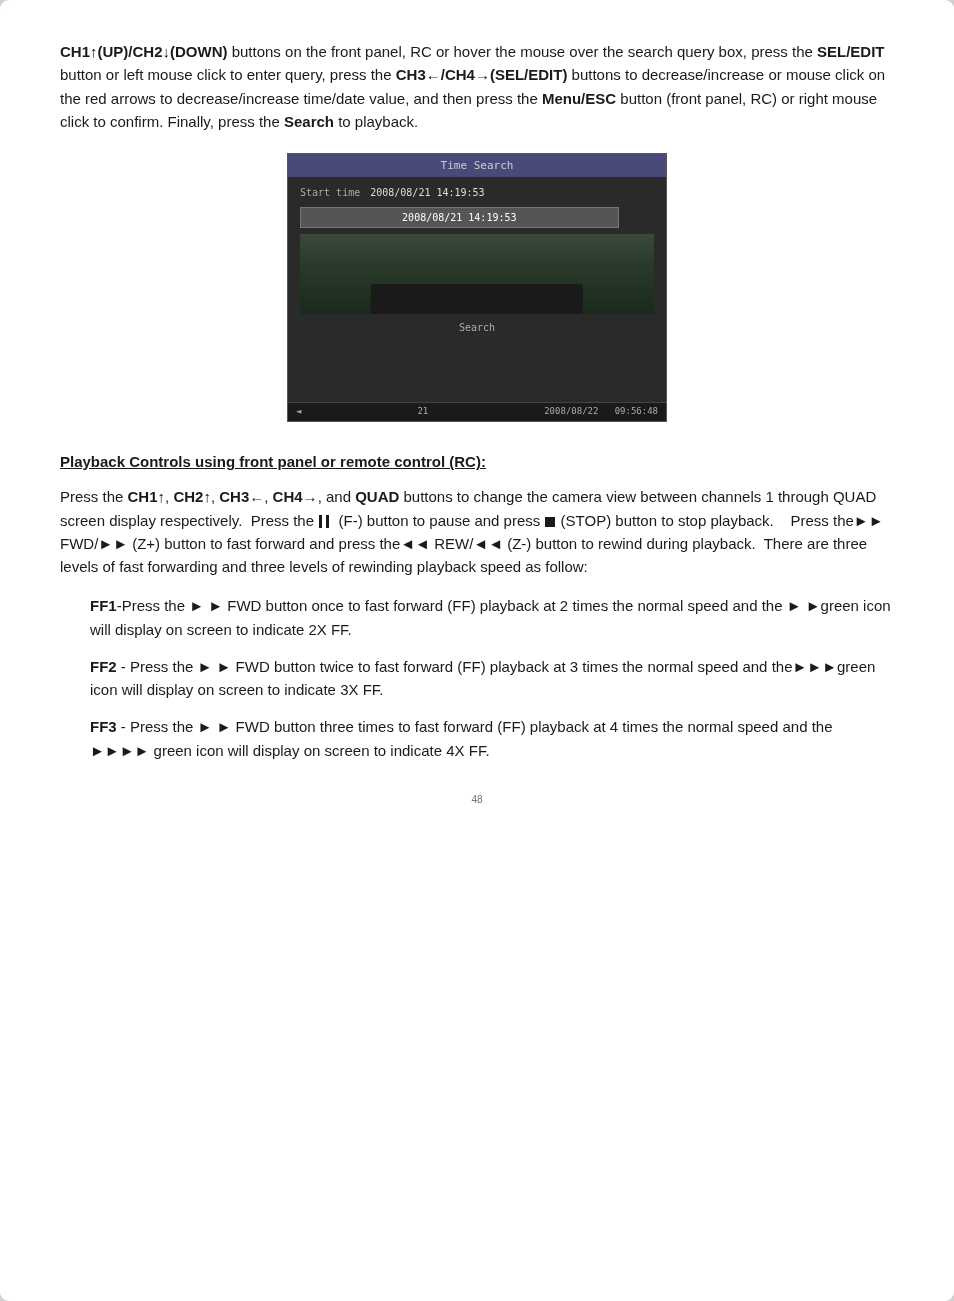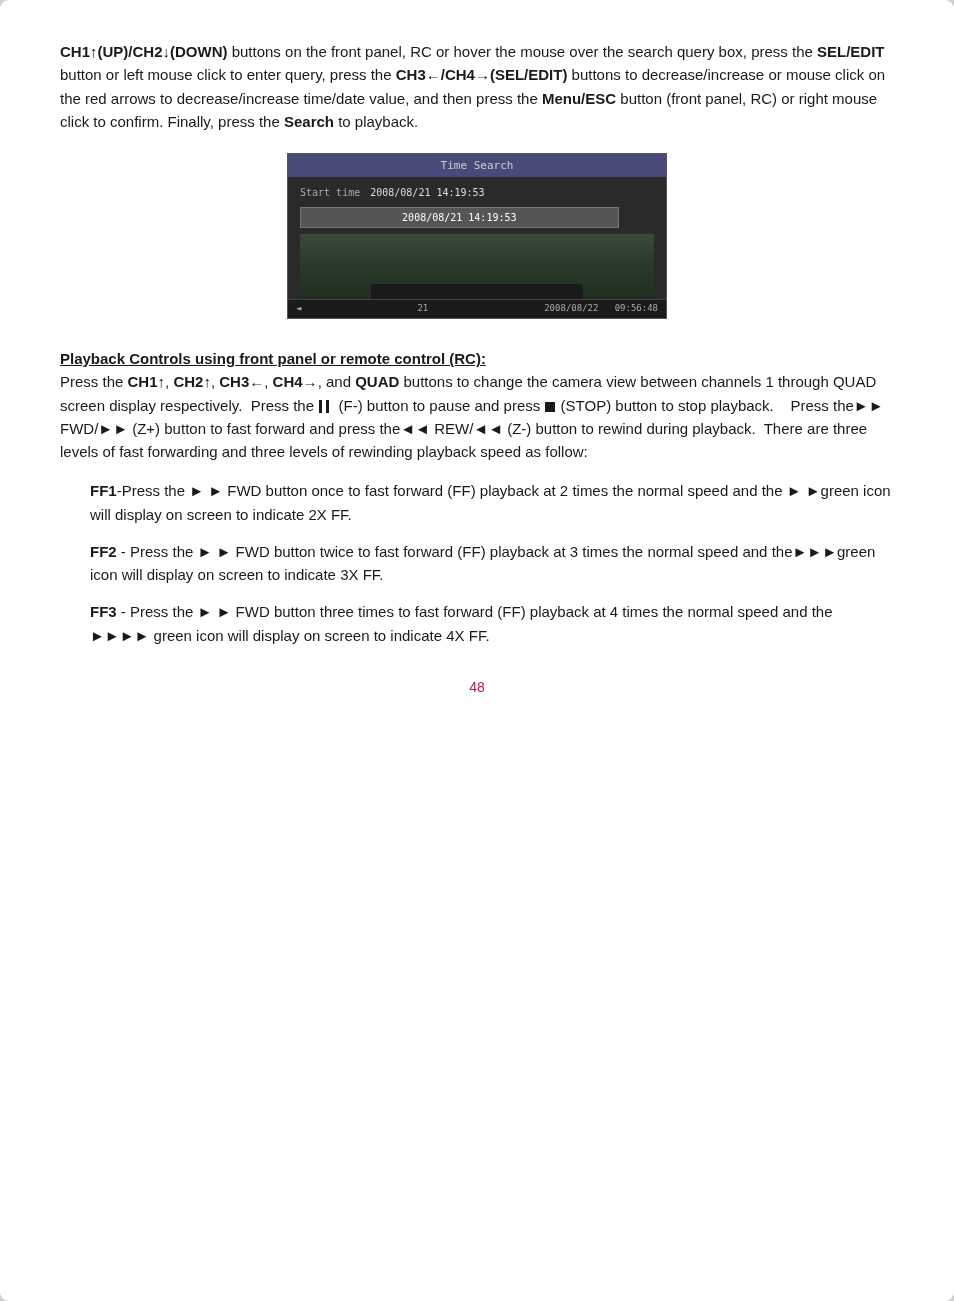--- a/index.html
+++ b/index.html
@@ -27,21 +27,21 @@
     .intro-paragraph {
       margin-bottom: 20px;
     }
     .image-container {
       text-align: center;
       margin: 18px auto 28px auto;
       width: 380px;
     }
     .screenshot-img {
       width: 380px;
-      height: 166px;
+      height: 269px;
       background: #2a2a2a;
       border: 1px solid #555;
       position: relative;
       overflow: hidden;
       display: block;
     }
     
     .screenshot-img .title-bar {
       background: #4a4a7a;
       color: #ccc;
@@ -113,38 +113,38 @@
       left: 50%;
       transform: translateX(-50%);
       width: 60%;
       height: 30px;
       background: #1a1a1a;
       border-radius: 2px;
     }
     .section-heading {
       font-weight: bold;
       text-decoration: underline;
-      margin-bottom: 0;
+      margin-bottom: 12px;
       font-size: 15px;
     }
     .playback-section {
       margin-bottom: 16px;
     }
     .indented-section {
       margin-left: 30px;
       margin-top: 12px;
     }
     .ff-item {
       margin-bottom: 14px;
     }
     .page-number {
       text-align: center;
       margin-top: 30px;
-      font-size: 14px;
-      color: #be185d;
+      font-size: 10px;
+      color: #737373;
     }
     b { font-weight: bold; }
     .pause-icon {
       display: inline-block;
       width: 10px;
       height: 13px;
       position: relative;
       vertical-align: middle;
       margin: 0 1px;
     }

